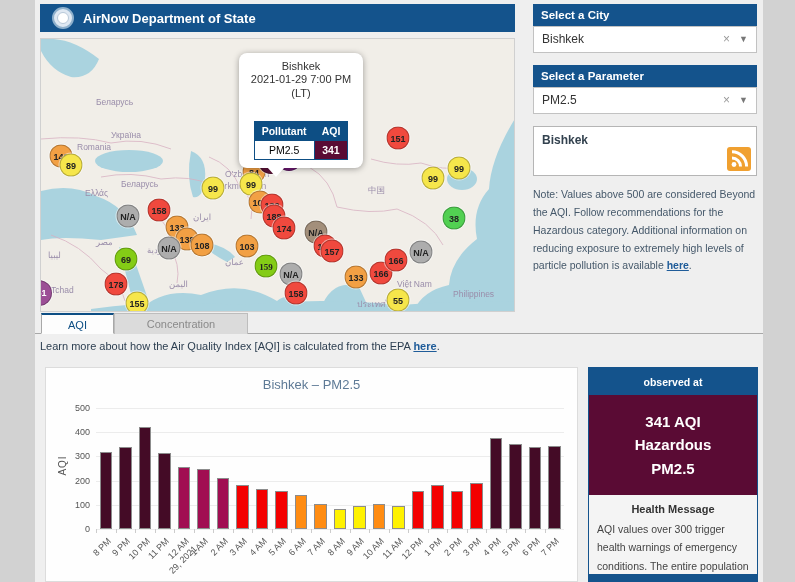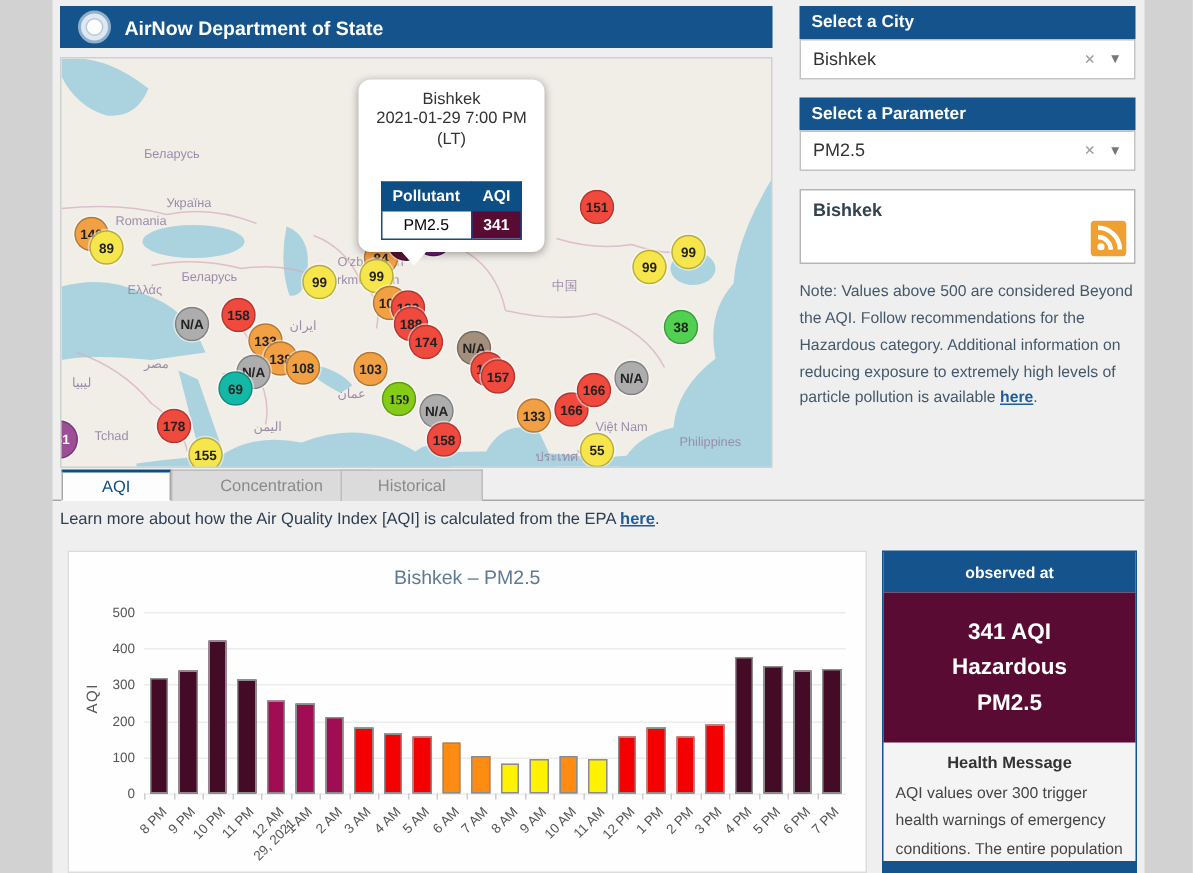--- a/index.html
+++ b/index.html
@@ -130,40 +130,40 @@
           <div class="map-label" style="left: 80px; top: 140px;">Беларусь</div>
           <div class="map-label" style="left: 44px; top: 149px;">Ελλάς</div>
           <div class="map-label" style="left: 184px; top: 130px;">O'zbekiston</div>
           <div class="map-label" style="left: 174px; top: 142px;">Turkmenistan</div>
           <div class="map-label" style="left: 152px; top: 173px;">ايران</div>
           <div class="map-label" style="left: 55px; top: 198px;">مصر</div>
           <div class="map-label" style="left: 7px; top: 211px;">ليبيا</div>
           <div class="map-label" style="left: 106px; top: 206px;">السعودية</div>
           <div class="map-label" style="left: 184px; top: 218px;">عمان</div>
           <div class="map-label" style="left: 128px; top: 240px;">اليمن</div>
-          <div class="map-label" style="left: 10px; top: 246px; margin-left: 12px;">Tchad</div>
+          <div class="map-label" style="left: 10px; top: 246px;">Tchad</div>
           <div class="map-label" style="left: 327px; top: 146px;">中国</div>
           <div class="map-label" style="left: 356px; top: 240px;">Việt Nam</div>
           <div class="map-label" style="left: 316px; top: 258px;">ประเทศไทย</div>
           <div class="map-label" style="left: 412px; top: 250px;">Philippines</div>
         </div>
       <div id="map-markers">
           <div class="marker orange" style="background: rgb(242, 160, 68); left: 20px; top: 117px;">149</div>
           <div class="marker yellow" style="background: rgb(246, 230, 75); left: 30px; top: 126px;">89</div>
           <div class="marker yellow" style="background: rgb(246, 230, 75); left: 172px; top: 149px;">99</div>
           <div class="marker orange" style="background: rgb(242, 160, 68); left: 213px; top: 133px;">84</div>
           <div class="marker yellow" style="background: rgb(246, 230, 75); left: 210px; top: 145px;">99</div>
           <div class="marker red" style="background: rgb(240, 73, 62); left: 118px; top: 171px;">158</div>
           <div class="marker na" style="background: rgb(173, 173, 173); left: 87px; top: 177px;">N/A</div>
           <div class="marker orange" style="background: rgb(242, 160, 68); left: 136px; top: 188px;">133</div>
           <div class="marker orange" style="background: rgb(242, 160, 68); left: 146px; top: 200px;">138</div>
           <div class="marker na" style="background: rgb(173, 173, 173); left: 128px; top: 209px;">N/A</div>
           <div class="marker orange" style="background: rgb(242, 160, 68); left: 161px; top: 206px;">108</div>
           <div class="marker orange" style="background: rgb(242, 160, 68); left: 206px; top: 207px;">103</div>
-          <div class="marker yellow" style="background: #14b8a6; left: 116px; top: 220px;">69</div>
+          <div class="marker yellow" style="background: #84cc16; left: 85px; top: 220px;">69</div>
           <div class="marker red" style="background: rgb(240, 73, 62); left: 75px; top: 245px;">178</div>
           <div class="marker purple" style="background: rgb(156, 79, 150); left: -2px; top: 254px;">251</div>
           <div class="marker yellow" style="background: rgb(246, 230, 75); left: 96px; top: 264px;">155</div>
           <div class="marker red" style="background: rgb(240, 73, 62); left: 357px; top: 99px;">151</div>
           <div class="marker purple" style="background: #701a75; left: 248px; top: 119px;">235</div>
           <div class="marker maroon" style="background: rgb(94, 18, 56); left: 230px; top: 122px;">341</div>
           <div class="marker orange" style="background: rgb(242, 160, 68); left: 219px; top: 163px;">101</div>
           <div class="marker red" style="background: rgb(240, 73, 62); left: 231px; top: 166px;">132</div>
           <div class="marker red" style="background: rgb(240, 73, 62); left: 233px; top: 177px;">188</div>
           <div class="marker red" style="background: rgb(240, 73, 62); left: 243px; top: 189px;">174</div>
@@ -223,21 +223,20 @@
         <path d="M5 11 a8.5 8.5 0 0 1 8.5 8.5" stroke="#fff" stroke-width="3" fill="none"></path>
         <path d="M5 4.8 a14.6 14.6 0 0 1 14.6 14.6" stroke="#fff" stroke-width="3" fill="none"></path>
       </svg>
     </div>
 
     <div class="note"><span>Note: Values above 500 are considered Beyond the AQI. Follow recommendations for the Hazardous category. Additional information on reducing exposure to extremely high levels of particle pollution is available </span><a href="#">here</a><span>.</span></div>
 
     <div class="tabs-row">
       <div class="tab active" style="left:6px; width:73px;">AQI</div>
       <div class="tab inactive" style="left:79px; width:134px;">Concentration</div>
-      <div class="tab inactive" style="left:192px; width:95px;">Historical</div>
     </div>
     <div class="learn-more"><span>Learn more about how the Air Quality Index [AQI] is calculated from the EPA </span><a href="#">here</a><span>.</span></div>
 
     <div class="chart-panel">
       <div class="chart-title">Bishkek – PM2.5</div>
       <div class="ylab">AQI</div>
       <div id="chart-plot">
           <div class="gridline" style="left: 50px; width: 468px; top: 161px;"></div>
           <div class="ytick" style="left: 14px; top: 156px;">0</div>
           <div class="gridline" style="left: 50px; width: 468px; top: 136.8px;"></div>

